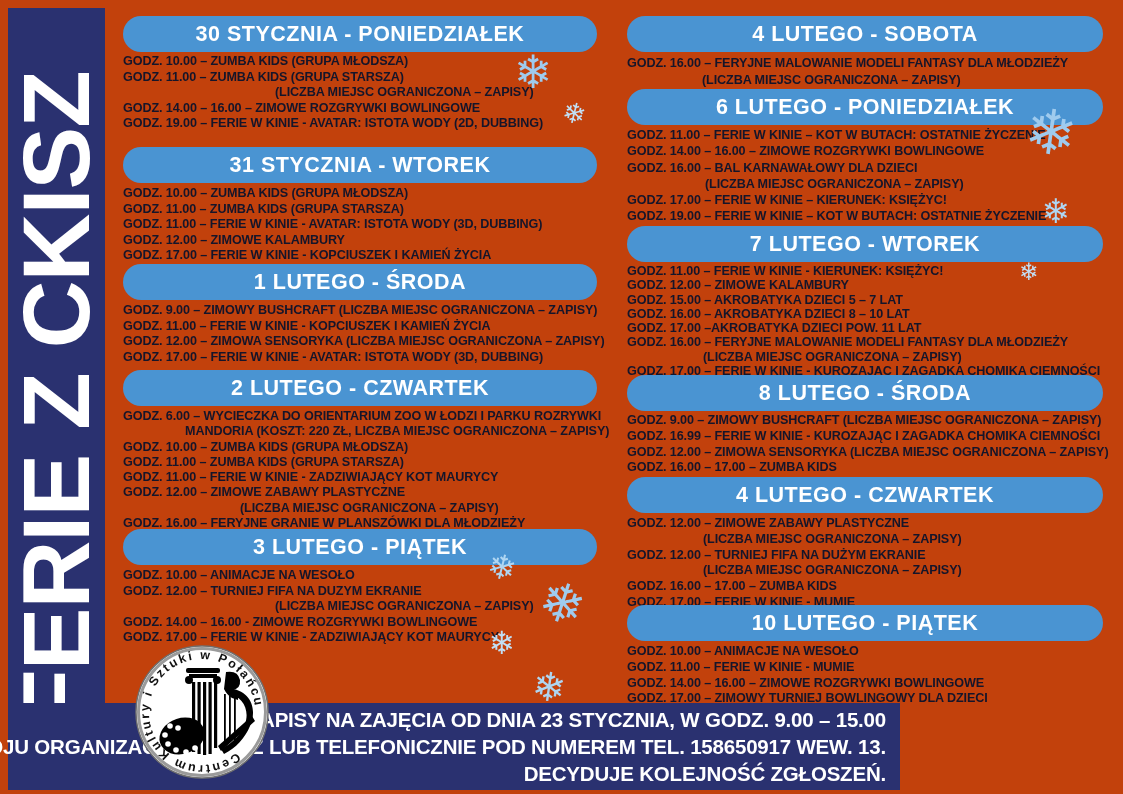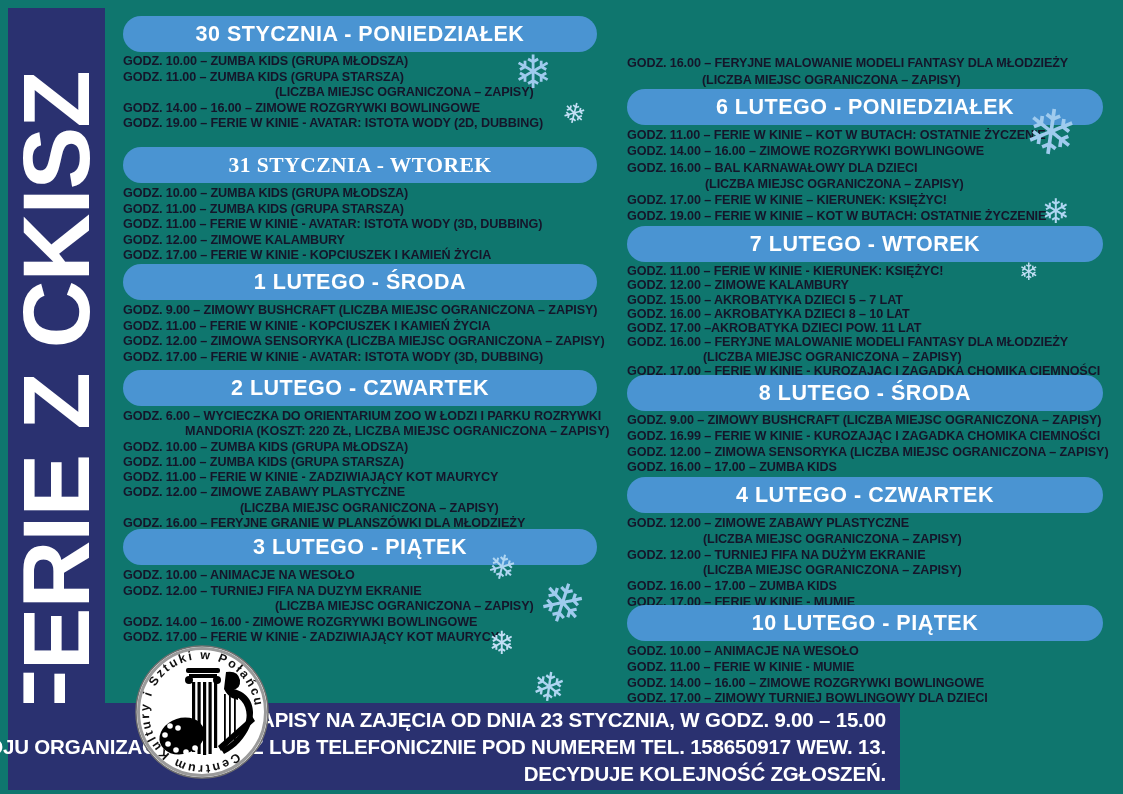--- a/index.html
+++ b/index.html
@@ -1,16 +1,16 @@
 <!DOCTYPE html>
 <html><head>
 <meta charset="utf-8">
 <style>
   html,body{margin:0;padding:0;background:#e8e8e8;}
-  .poster{position:relative;width:1123px;height:794px;background:#0f766e;overflow:hidden;
+  .poster{position:relative;width:1123px;height:794px;background:#c2410c;overflow:hidden;
           font-family:"Liberation Sans","DejaVu Sans",sans-serif;}
   
   .left-band{position:absolute;left:8px;top:8px;width:97px;height:782px;background:#2a3170;z-index:4;}
   .vtitle{position:absolute;left:50%;top:50%;transform:translate(-50%,-50%) rotate(-90deg);
           white-space:nowrap;color:#ffffff;font-weight:bold;font-size:94px;letter-spacing:-1px;}
   
   .bottom-band{position:absolute;left:8px;top:703px;width:892px;height:87px;background:#2a3170;z-index:4;
                display:flex;flex-direction:column;justify-content:center;align-items:flex-end;
                padding-right:0;box-sizing:border-box;}
   .footer-line{color:#ffffff;font-weight:bold;font-size:20.5px;line-height:27px;margin-right:14px;
@@ -19,21 +19,21 @@
   .bar{position:absolute;height:36px;border-radius:18px;background:#4a94d2;color:#ffffff;
        font-weight:bold;font-size:21.5px;letter-spacing:0.5px;display:flex;align-items:center;
        justify-content:center;z-index:2;white-space:nowrap;}
   .entries{position:absolute;font-weight:bold;font-size:12.6px;color:#15152a;z-index:2;
            letter-spacing:-0.1px;}
   .entries .line{white-space:nowrap;}
   .colL{left:123px;width:474px;}
   .colR{left:627px;width:476px;}
   
   .bL0{top:16px;}  .eL0{top:54px;line-height:15.6px;}
-  .bL1{top:147px;font-family:Liberation Serif, serif;} .eL1{top:186px;line-height:15.6px;}
+  .bL1{top:147px;} .eL1{top:186px;line-height:15.6px;}
   .bL2{top:264px;} .eL2{top:303px;line-height:15.6px;}
   .bL3{top:370px;} .eL3{top:409px;line-height:15.3px;}
   .bL4{top:529px;} .eL4{top:568px;line-height:15.6px;}
   .bR0{top:16px;}  .eR0{top:55px;line-height:16.5px;}
   .bR1{top:89px;}  .eR1{top:127px;line-height:16.3px;}
   .bR2{top:226px;} .eR2{top:264px;line-height:14.3px;}
   .bR3{top:375px;} .eR3{top:413px;line-height:15.8px;}
   .bR4{top:477px;} .eR4{top:516px;line-height:15.8px;}
   .bR5{top:605px;} .eR5{top:644px;line-height:15.8px;}
   
@@ -92,20 +92,21 @@
     </div>
   <div class="bar colL bL4">3 LUTEGO -  PIĄTEK</div>
   <div class="entries colL eL4">
       <div class="line">GODZ. 10.00 – ANIMACJE NA WESOŁO</div>
       <div class="line">GODZ. 12.00 – TURNIEJ FIFA NA DUZYM EKRANIE</div>
       <div class="line" style="padding-left: 152px;">(LICZBA MIEJSC OGRANICZONA – ZAPISY)</div>
       <div class="line">GODZ. 14.00 – 16.00 - ZIMOWE ROZGRYWKI BOWLINGOWE</div>
       <div class="line">GODZ. 17.00 – FERIE W KINIE - ZADZIWIAJĄCY KOT MAURYCY</div>
     </div>
 
+  <div class="bar colR bR0">4 LUTEGO - SOBOTA</div>
   <div class="entries colR eR0">
       <div class="line">GODZ. 16.00 – FERYJNE MALOWANIE MODELI FANTASY DLA MŁODZIEŻY</div>
       <div class="line" style="padding-left: 75px;">(LICZBA MIEJSC OGRANICZONA – ZAPISY)</div>
     </div>
   <div class="bar colR bR1">6 LUTEGO - PONIEDZIAŁEK</div>
   <div class="entries colR eR1">
       <div class="line">GODZ. 11.00 – FERIE W KINIE – KOT W BUTACH: OSTATNIE ŻYCZENIE</div>
       <div class="line">GODZ. 14.00 – 16.00 – ZIMOWE ROZGRYWKI BOWLINGOWE</div>
       <div class="line">GODZ. 16.00 – BAL KARNAWAŁOWY DLA DZIECI</div>
       <div class="line" style="padding-left: 78px;">(LICZBA MIEJSC OGRANICZONA – ZAPISY)</div>

